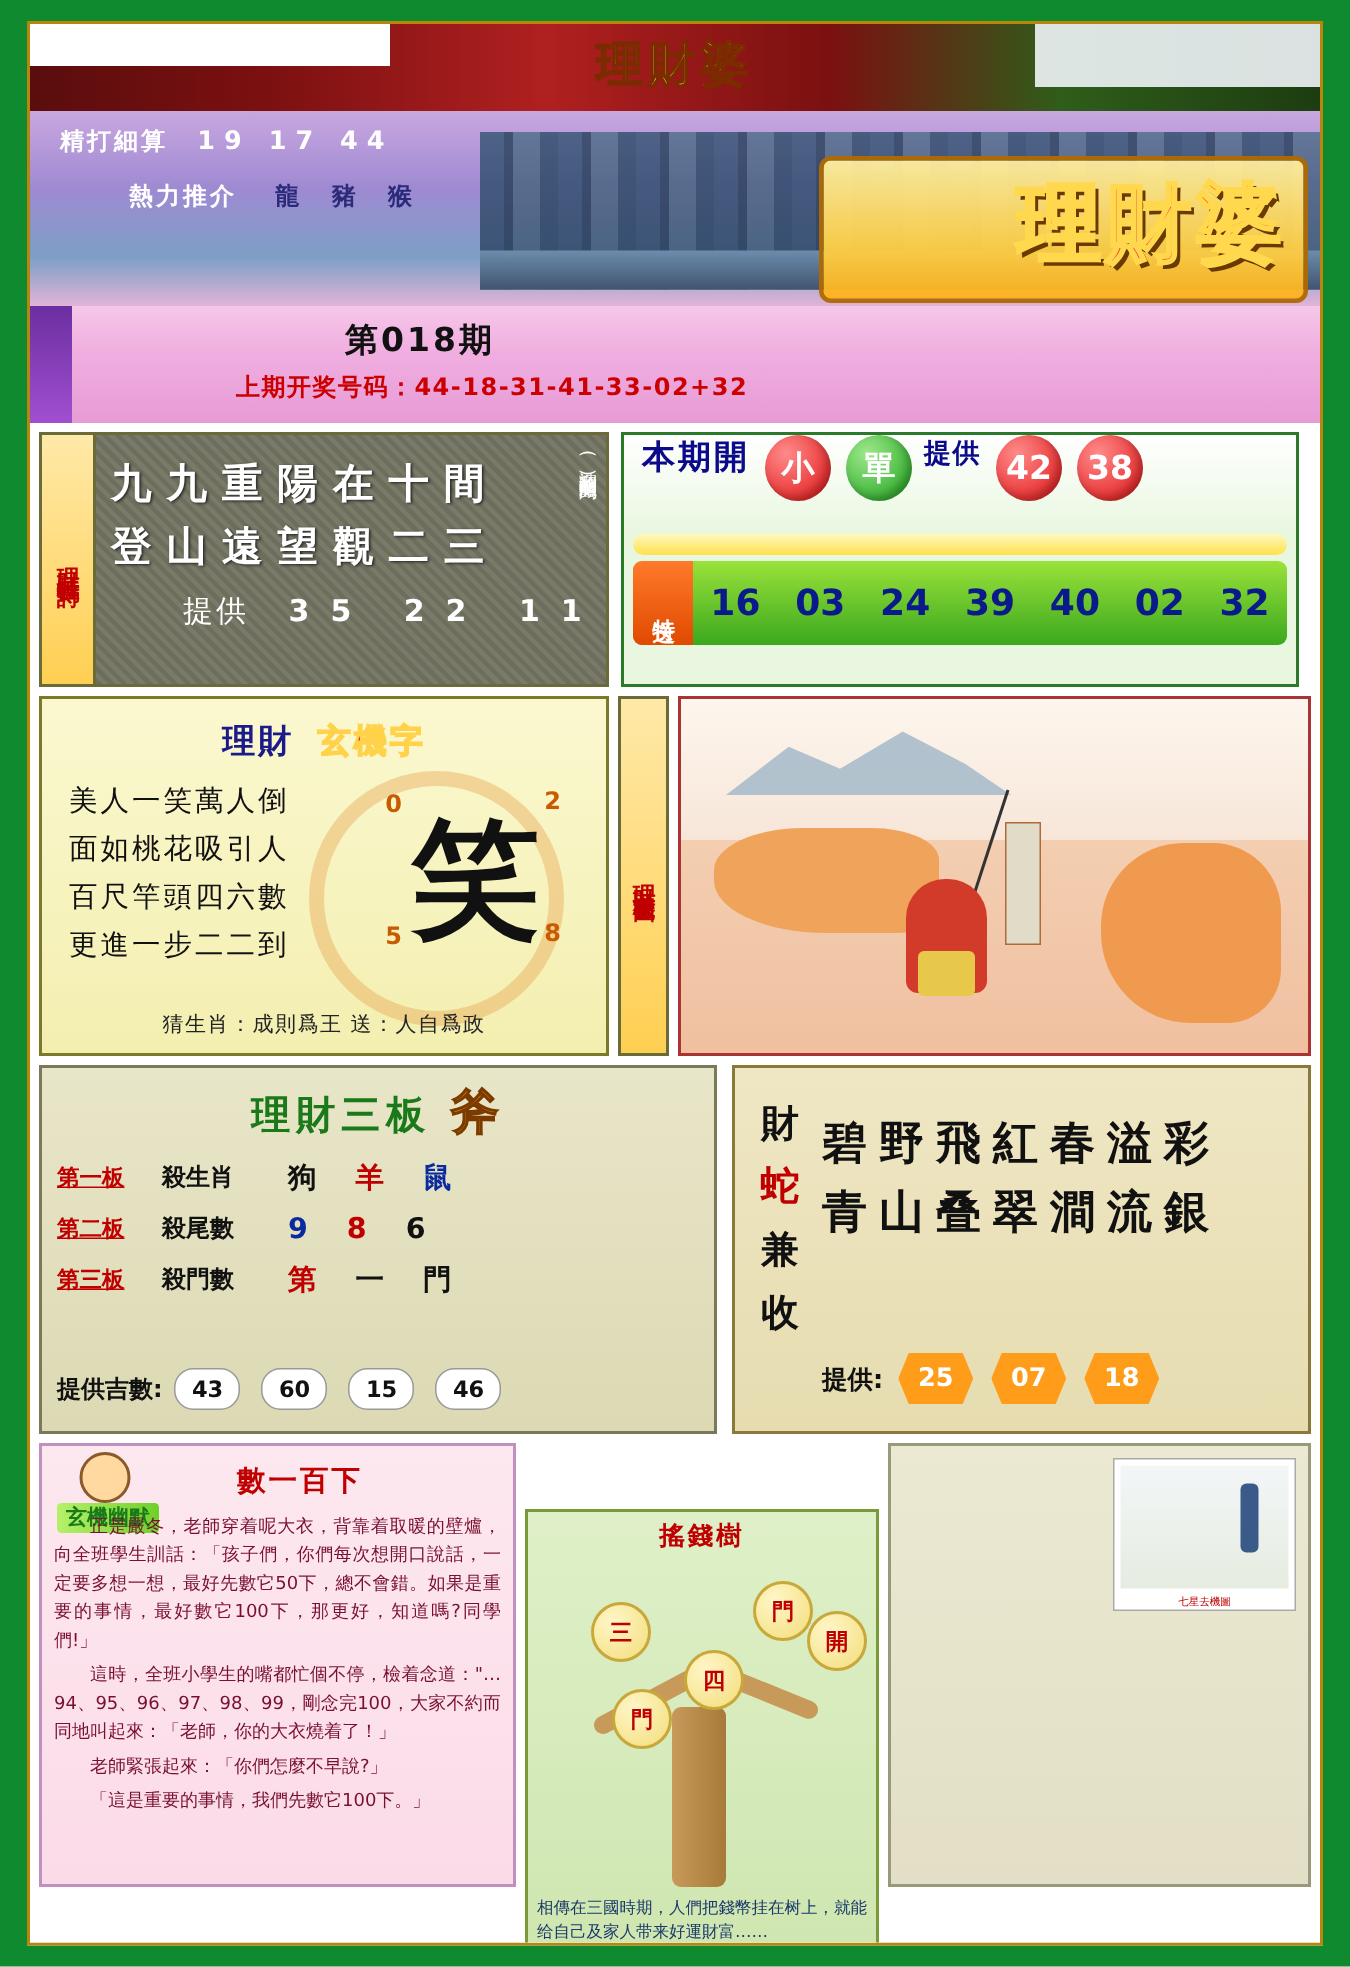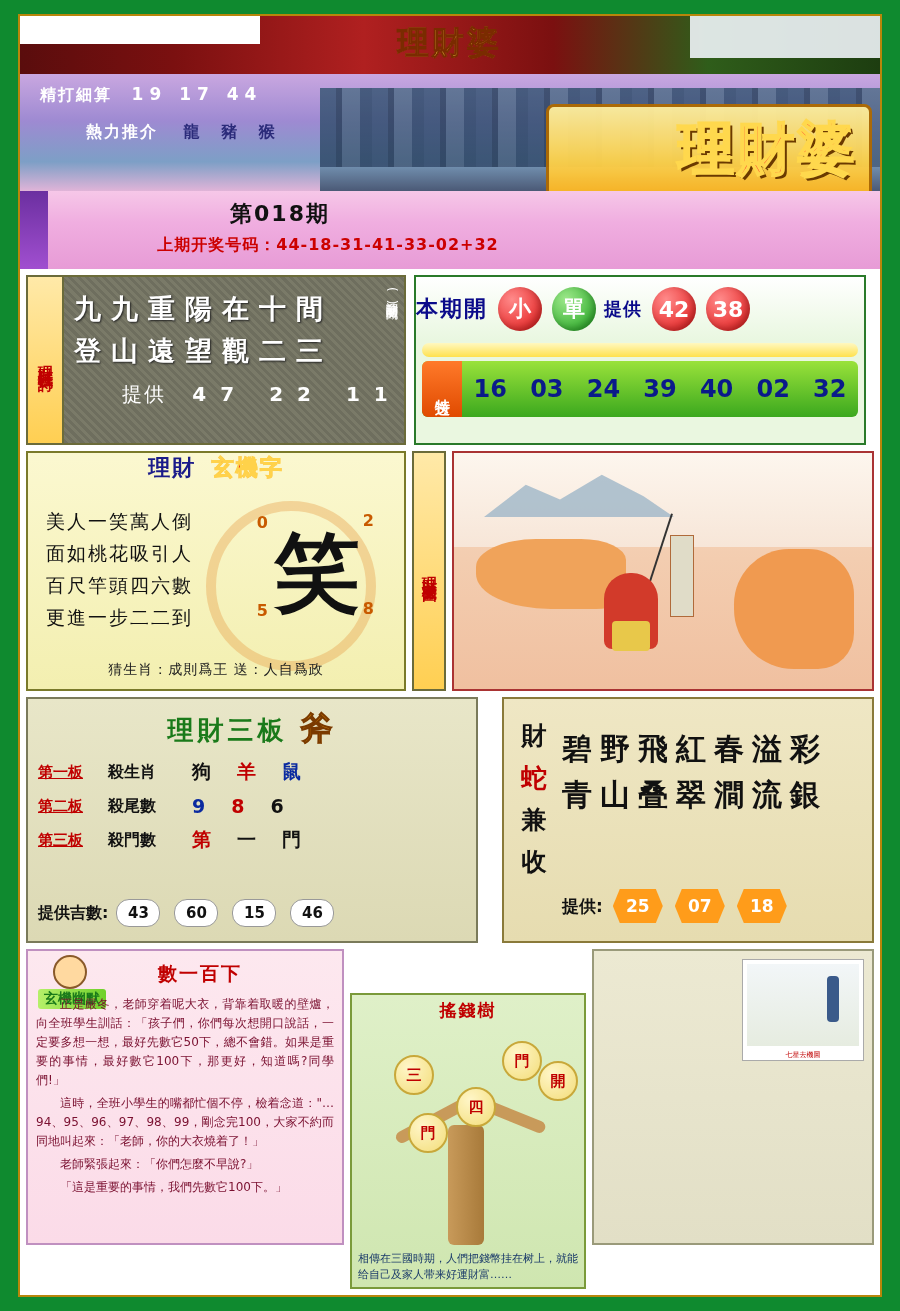--- a/index.html
+++ b/index.html
@@ -27,21 +27,21 @@
   .mast-white-r{position:absolute;right:0;top:0;width:190px;height:42px;background:#f0f4f8;opacity:.9;}
   .mast-title{
     position:absolute;left:0;right:0;top:6px;text-align:center;
     font-size:31px;font-weight:bold;color:#ffe84a;
     -webkit-text-stroke:1px #7a2b00;
     letter-spacing:4px;
     font-family:"DejaVu Sans","Liberation Sans",sans-serif;
   }
   
   .banner{
-    position:relative;height:117px;
+    position:relative;height:130px;
     background:linear-gradient(180deg,#d6b9e8 0%,#b58fd0 22%,#7f7fc8 45%,#6fa0c8 70%,#cfa6cf 100%);
     overflow:hidden;
   }
   .sky{position:absolute;inset:0;background:linear-gradient(180deg,#c9a7e0 0%,#9e8ad2 40%,#7d9fc6 75%,#e0b4d8 100%);}
   .city{position:absolute;left:300px;top:14px;width:560px;height:105px;
     background:
       linear-gradient(180deg,rgba(20,30,60,.0) 0%,rgba(20,30,60,.35) 100%),
       repeating-linear-gradient(90deg,#3b5878 0 16px,#2c4560 16px 22px,#54708c 22px 40px,#33506e 40px 52px);
     opacity:.85;}
   .city:after{content:"";position:absolute;left:0;bottom:0;width:100%;height:26px;background:linear-gradient(180deg,#6b8aa8,#2d4560);}
@@ -90,21 +90,21 @@
     background:repeating-linear-gradient(45deg,#6e6e5e 0 3px,#7a7a68 3px 6px);
   }
   .poem-line{position:absolute;left:10px;font-size:27px;font-weight:bold;color:#ffffff;letter-spacing:10px;text-shadow:1px 1px 2px #222;}
   .poem-l1{top:14px;}
   .poem-l2{top:56px;}
   .poem-offer{position:absolute;left:58px;top:104px;font-size:20px;color:#fff;letter-spacing:2px;}
   .poem-offer b{margin-left:18px;letter-spacing:14px;font-weight:bold;}
   .poem-note{position:absolute;right:4px;top:10px;writing-mode:vertical-rl;font-size:12px;color:#fff;letter-spacing:1px;}
   
   .top-right{width:452px;height:170px;border:2px solid #2a7a2a;box-sizing:border-box;background:#eaf7e0;position:relative;}
-  .tr-head{height:64px;display:flex;align-items:center;background:linear-gradient(180deg,#fff,#e9f7e0);padding-left:0;}
+  .tr-head{height:64px;display:flex;background:linear-gradient(180deg,#fff,#e9f7e0);padding-left:12px;}
   .tr-head .lab{font-size:22px;font-weight:bold;color:#0a0a8a;letter-spacing:2px;}
   .ball{
     width:44px;height:44px;border-radius:50%;display:inline-flex;align-items:center;justify-content:center;
     font-size:22px;font-weight:bold;color:#fff;margin-left:10px;
     box-shadow:inset -3px -3px 6px rgba(0,0,0,.25);
   }
   .ball.red{background:radial-gradient(circle at 32% 28%,#ff8a8a,#e01010);}
   .ball.green{background:radial-gradient(circle at 32% 28%,#9de88a,#18a018);}
   .tr-head .mid{font-size:18px;font-weight:bold;color:#0a0a8a;margin-left:8px;letter-spacing:1px;}
   .tr-bar{height:14px;margin:2px 6px;background:linear-gradient(180deg,#fff8c0,#ffe14d);border-radius:7px;}
@@ -118,21 +118,21 @@
     border-radius:6px 0 0 6px;display:flex;align-items:center;justify-content:center;
   }
   .tr-tag span{writing-mode:vertical-rl;font-size:15px;font-weight:bold;color:#fff;letter-spacing:2px;}
   .tr-nums .n{flex:1;text-align:center;font-size:24px;font-weight:bold;color:#0a1a8a;}
   
   .mid-row{display:flex;gap:6px;margin-top:6px;}
   .xuanji{
     width:380px;height:240px;border:2px solid #7a7a2a;box-sizing:border-box;
     background:linear-gradient(180deg,#fbf8d0,#f3efb0);position:relative;overflow:hidden;
   }
-  .xj-head{text-align:center;padding-top:0;font-size:22px;font-weight:bold;color:#1a1a8a;letter-spacing:2px;}
+  .xj-head{text-align:center;padding-top:13px;font-size:22px;font-weight:bold;color:#1a1a8a;letter-spacing:2px;}
   .xj-head .hl{color:#e01010;-webkit-text-stroke:1px #ffd24a;margin-left:6px;}
   .xj-poem{position:absolute;left:18px;top:52px;font-size:19px;color:#111;line-height:32px;letter-spacing:2px;}
   .xj-big{
     position:absolute;right:44px;top:62px;font-size:86px;font-weight:bold;color:#111;
   }
   .xj-digit{position:absolute;font-size:16px;color:#c85a00;font-weight:bold;}
   .d0{right:136px;top:60px;}
   .d2{right:30px;top:58px;}
   .d5{right:136px;top:148px;}
   .d8{right:30px;top:146px;}
@@ -150,21 +150,21 @@
   }
   .pic .sky2{position:absolute;left:0;top:0;width:100%;height:40%;background:linear-gradient(180deg,#fdf6ee,#f7e6d8);}
   .pic .mtn{position:absolute;left:30px;top:18px;width:190px;height:46px;background:#9fb6c8;clip-path:polygon(0 100%,22% 30%,40% 62%,62% 8%,84% 55%,100% 100%);opacity:.8;}
   .pic .rock1{position:absolute;left:22px;top:86px;width:150px;height:70px;background:#f0a35a;border-radius:40% 30% 20% 50%;}
   .pic .rock2{position:absolute;right:18px;top:96px;width:120px;height:120px;background:#f09a50;border-radius:46% 38% 30% 50%;}
   .pic .man{position:absolute;left:150px;top:120px;width:54px;height:76px;background:#d23a2a;border-radius:26px 26px 8px 8px;}
   .pic .man:after{content:"";position:absolute;left:8px;top:48px;width:38px;height:30px;background:#e8c84a;border-radius:4px;}
   .pic .rod{position:absolute;left:200px;top:58px;width:2px;height:110px;background:#333;transform:rotate(18deg);}
   .pic .scroll{position:absolute;left:216px;top:82px;width:22px;height:80px;background:#e0dcc8;border:1px solid #b06a3a;}
   
-  .axe-row{display:flex;gap:24px;margin-top:6px;}
+  .axe-row{display:flex;gap:10px;margin-top:6px;}
   .axe{
     width:452px;height:246px;border:2px solid #7a7a5a;box-sizing:border-box;
     background:linear-gradient(180deg,#e8e6c8,#dcd9b4);position:relative;overflow:hidden;
   }
   .axe-title{text-align:center;padding-top:8px;font-size:26px;font-weight:bold;color:#1a7a1a;letter-spacing:4px;}
   .axe-title .big{color:#e08a00;font-size:32px;-webkit-text-stroke:1px #7a3a00;}
   .axe-lines{position:absolute;left:0;right:0;top:56px;}
   .axe-line{display:flex;align-items:center;height:34px;padding-left:10px;}
   .axe-tag{width:70px;font-size:15px;font-weight:bold;color:#c00000;text-decoration:underline;}
   .axe-key{width:66px;font-size:16px;font-weight:bold;color:#111;}
@@ -282,21 +282,21 @@
 
       <div class="poem-block">
         <div class="poem-title">
           <span>理財特碼詩</span>
         </div>
         <div class="poem-body">
           <div class="poem-line poem-l1">九九重陽在十間</div>
           <div class="poem-line poem-l2">登山遠望觀二三</div>
           <div class="poem-offer">
             <span>提供</span>
-            <b>47    22    11</b>
+            <b>35    22    11</b>
           </div>
           <div class="poem-note">(請刮開塗層觀閱)</div>
         </div>
       </div>
 
       <div class="top-right">
         <div class="tr-head">
           <span class="lab">本期開</span>
           <span class="ball red">小</span>
           <span class="ball green">單</span>

